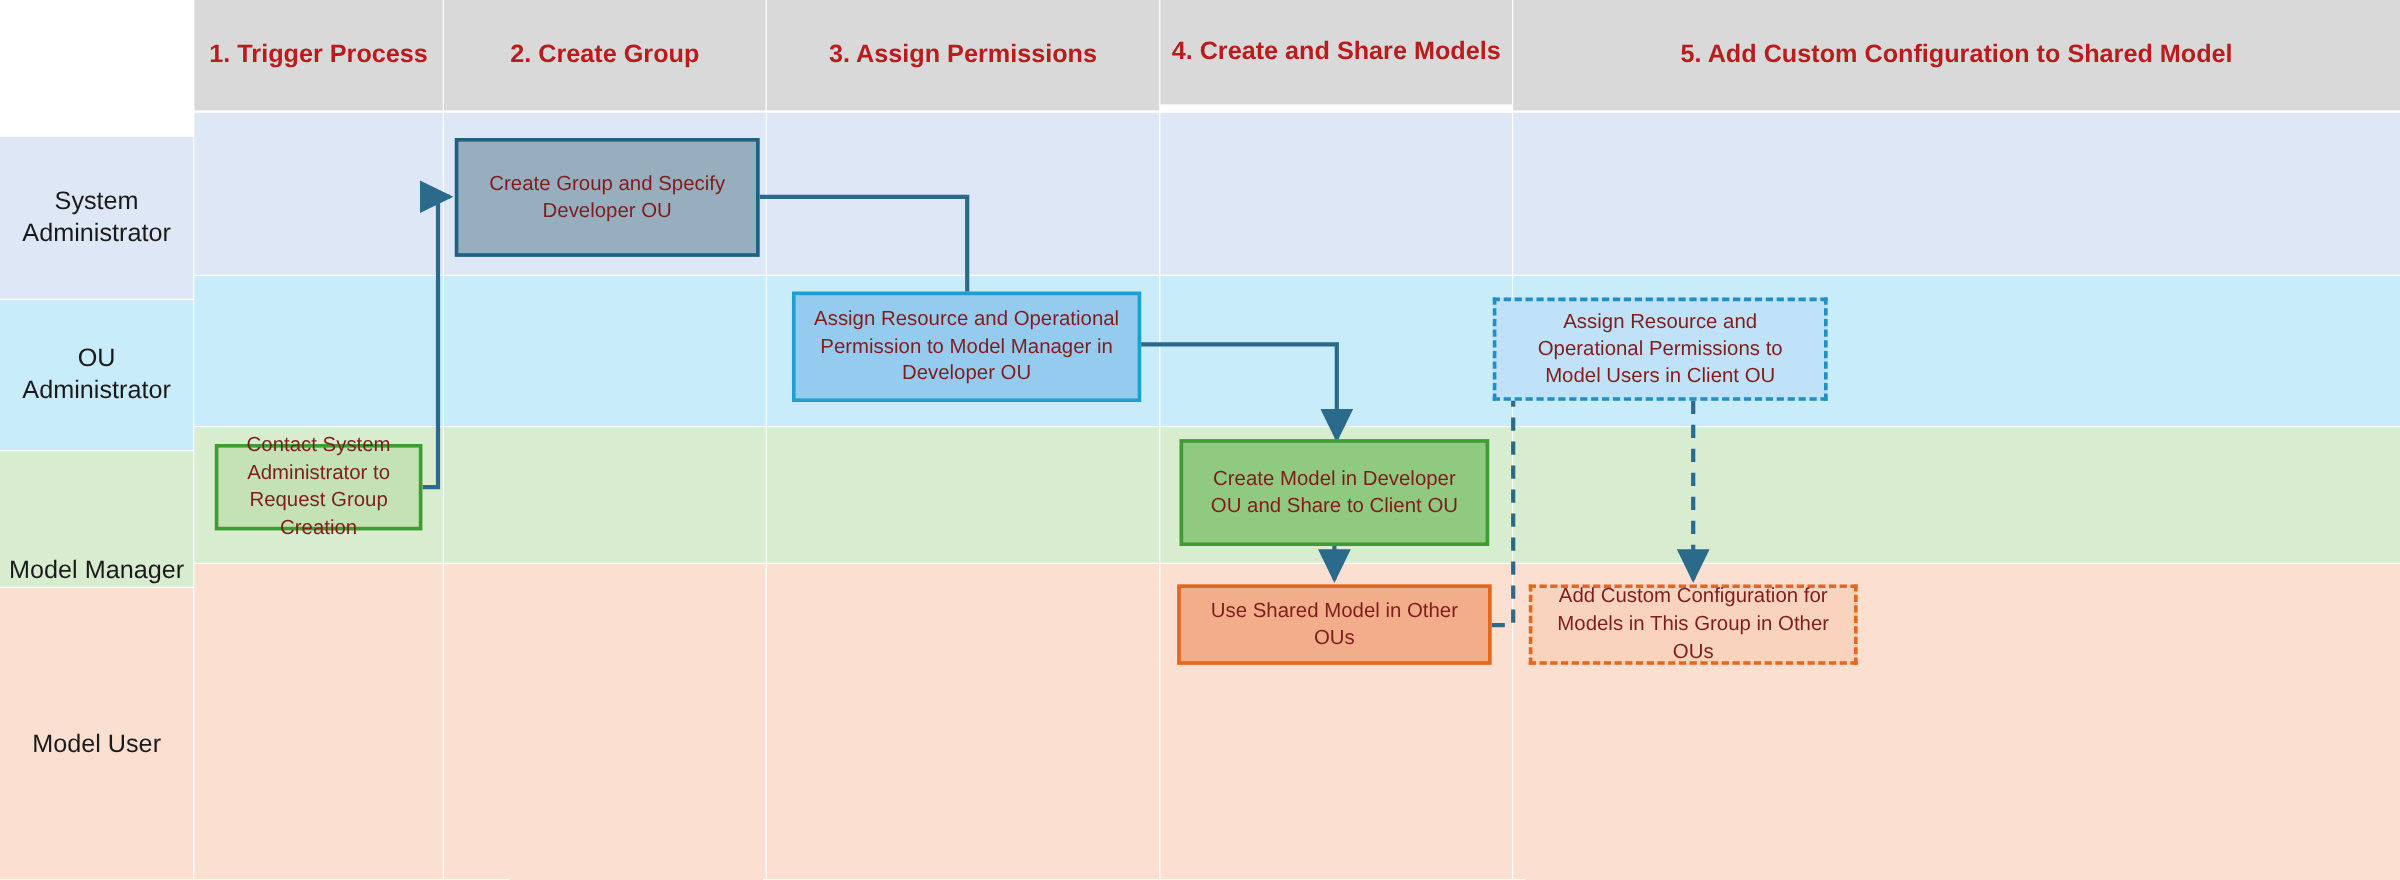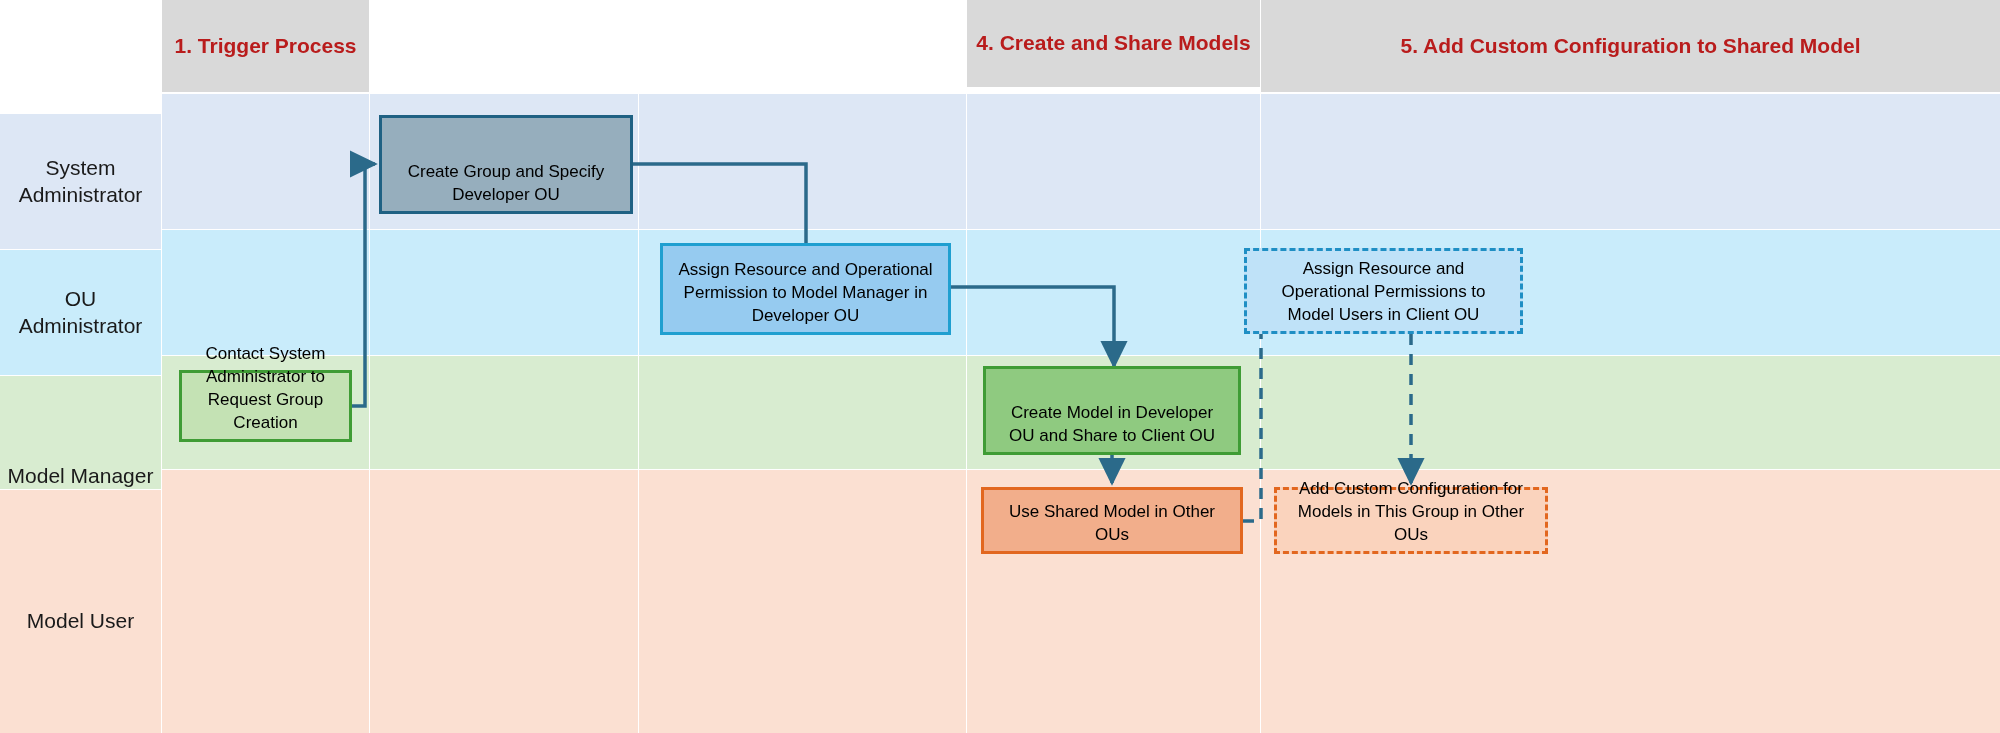--- a/index.html
+++ b/index.html
@@ -49,26 +49,26 @@
   .lane-a{background:#dde7f5;}   
   .lane-b{background:#c9ecfb;}   
   .lane-c{background:#d8ecd0;align-items:flex-end;}   
   .lane-d{background:#fbe0d2;}   
 
   
   .node{
     position:absolute;
     box-sizing:border-box;
     display:flex;
-    align-items:flex-end;
+    align-items:center;
     justify-content:center;
     text-align:center;
     font-size:17px;
     line-height:1.35;
-    color:#000000;
+    color:#7f1d1d;
     padding:4px 15px;
     z-index:5;
   }
   .n-steel{background:#96aebd;border:3px solid #1f6183;}
   .n-blue {background:#96cbf0;border:3px solid #1f9fd0;}
   .n-blue-dash{background:#bfe2f8;border:3px dashed #1f8fc4;}
   .n-green{background:#8fca80;border:3px solid #3f9c35;}
   .n-green-small{background:#c4e2b4;border:3px solid #3f9c35;}
   .n-orange{background:#f2ae8b;border:3px solid #e2671f;}
   .n-orange-dash{background:#fad3bd;border:3px dashed #e2671f;}
@@ -79,20 +79,26 @@
 </style>
 </head>
 <body>
 
 <div id="canvas">
 
   <div class="cell corner" style="left:0;top:0;width:161px;height:92px;"></div>
 
   <div class="cell hdr" style="left:162px;top:0;width:207px;height:92px;">
     <span>1. Trigger Process</span>
+  </div>
+  <div class="cell hdr" style="left:370px;top:0;width:268px;height:92px;">
+    <span>2. Create Group</span>
+  </div>
+  <div class="cell hdr" style="left:639px;top:0;width:327px;height:92px;">
+    <span>3. Assign Permissions</span>
   </div>
   <div class="cell hdr" style="left:967px;top:0;width:293px;height:87px;">
     <span>4. Create and Share Models</span>
   </div>
   <div class="cell hdr" style="left:1261px;top:0;width:739px;height:92px;">
     <span>5. Add Custom Configuration to Shared Model</span>
   </div>
 
   <div class="cell lane-a lane-label" style="left:0;top:94px;width:161px;height:135px;">
     <span>System Administrator</span>

